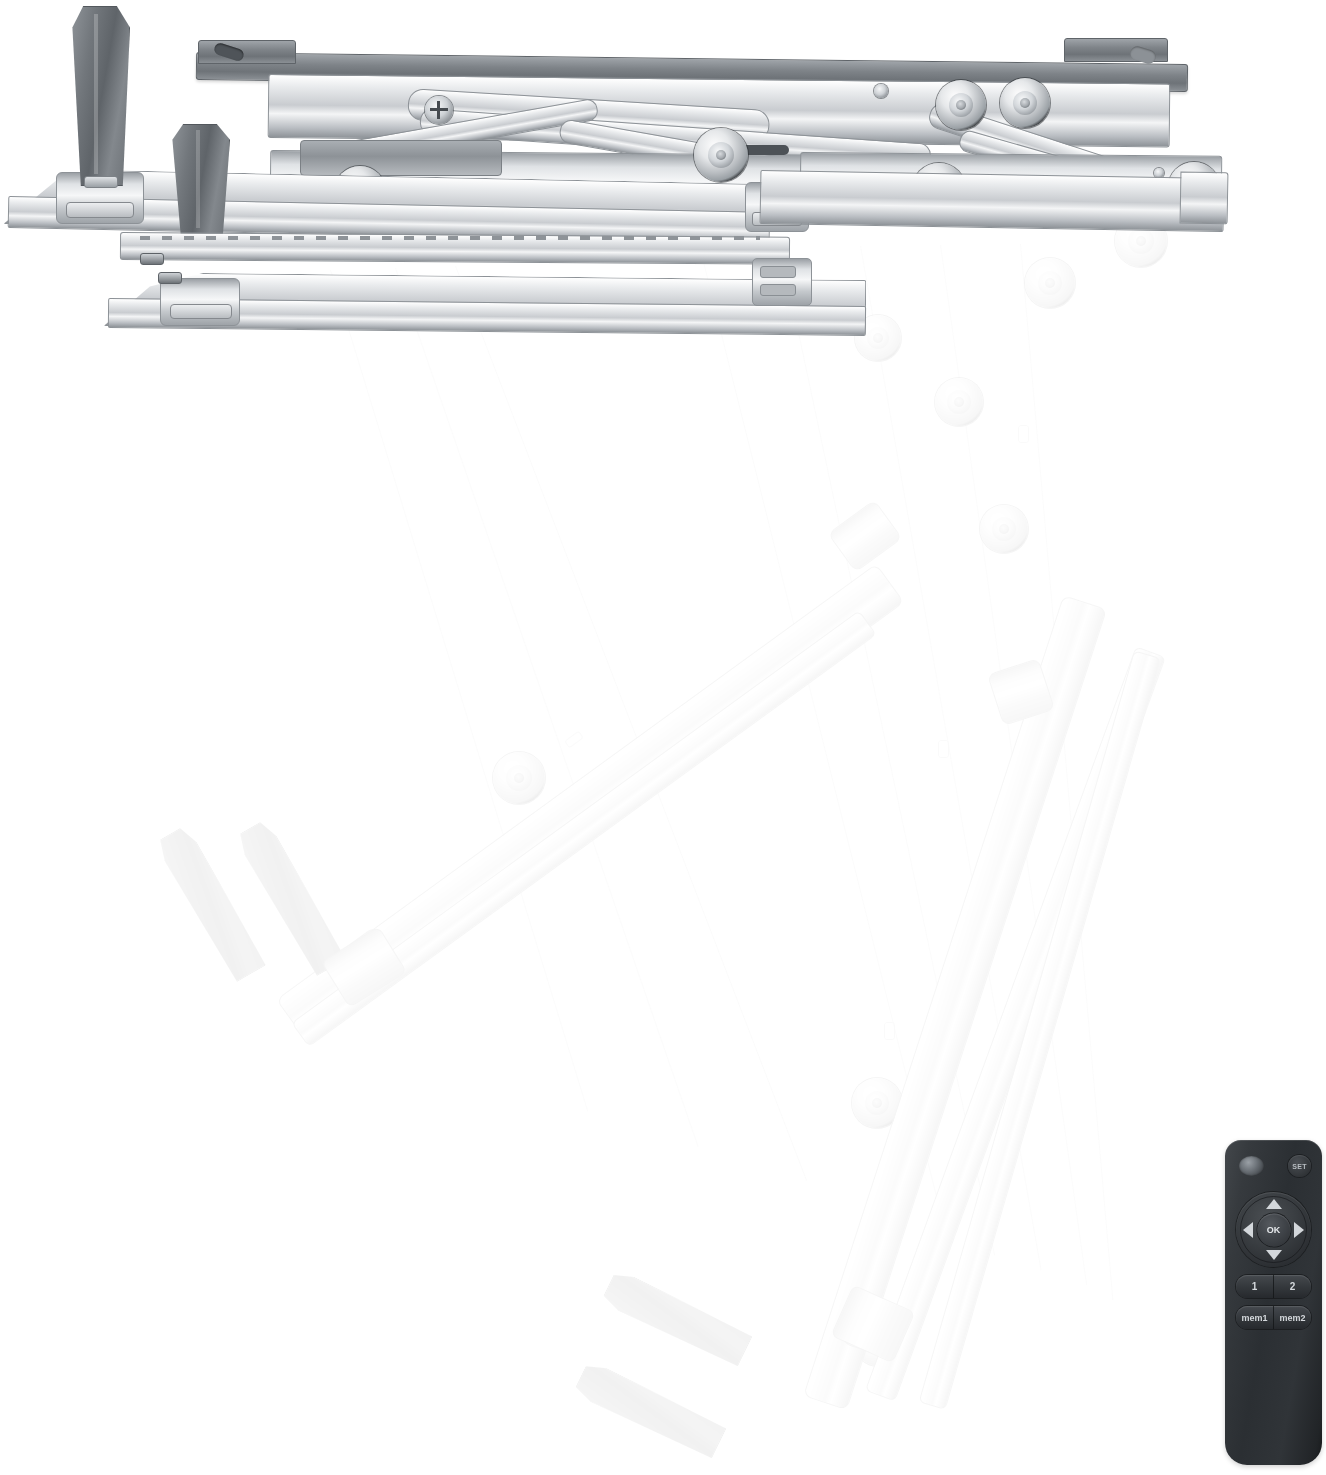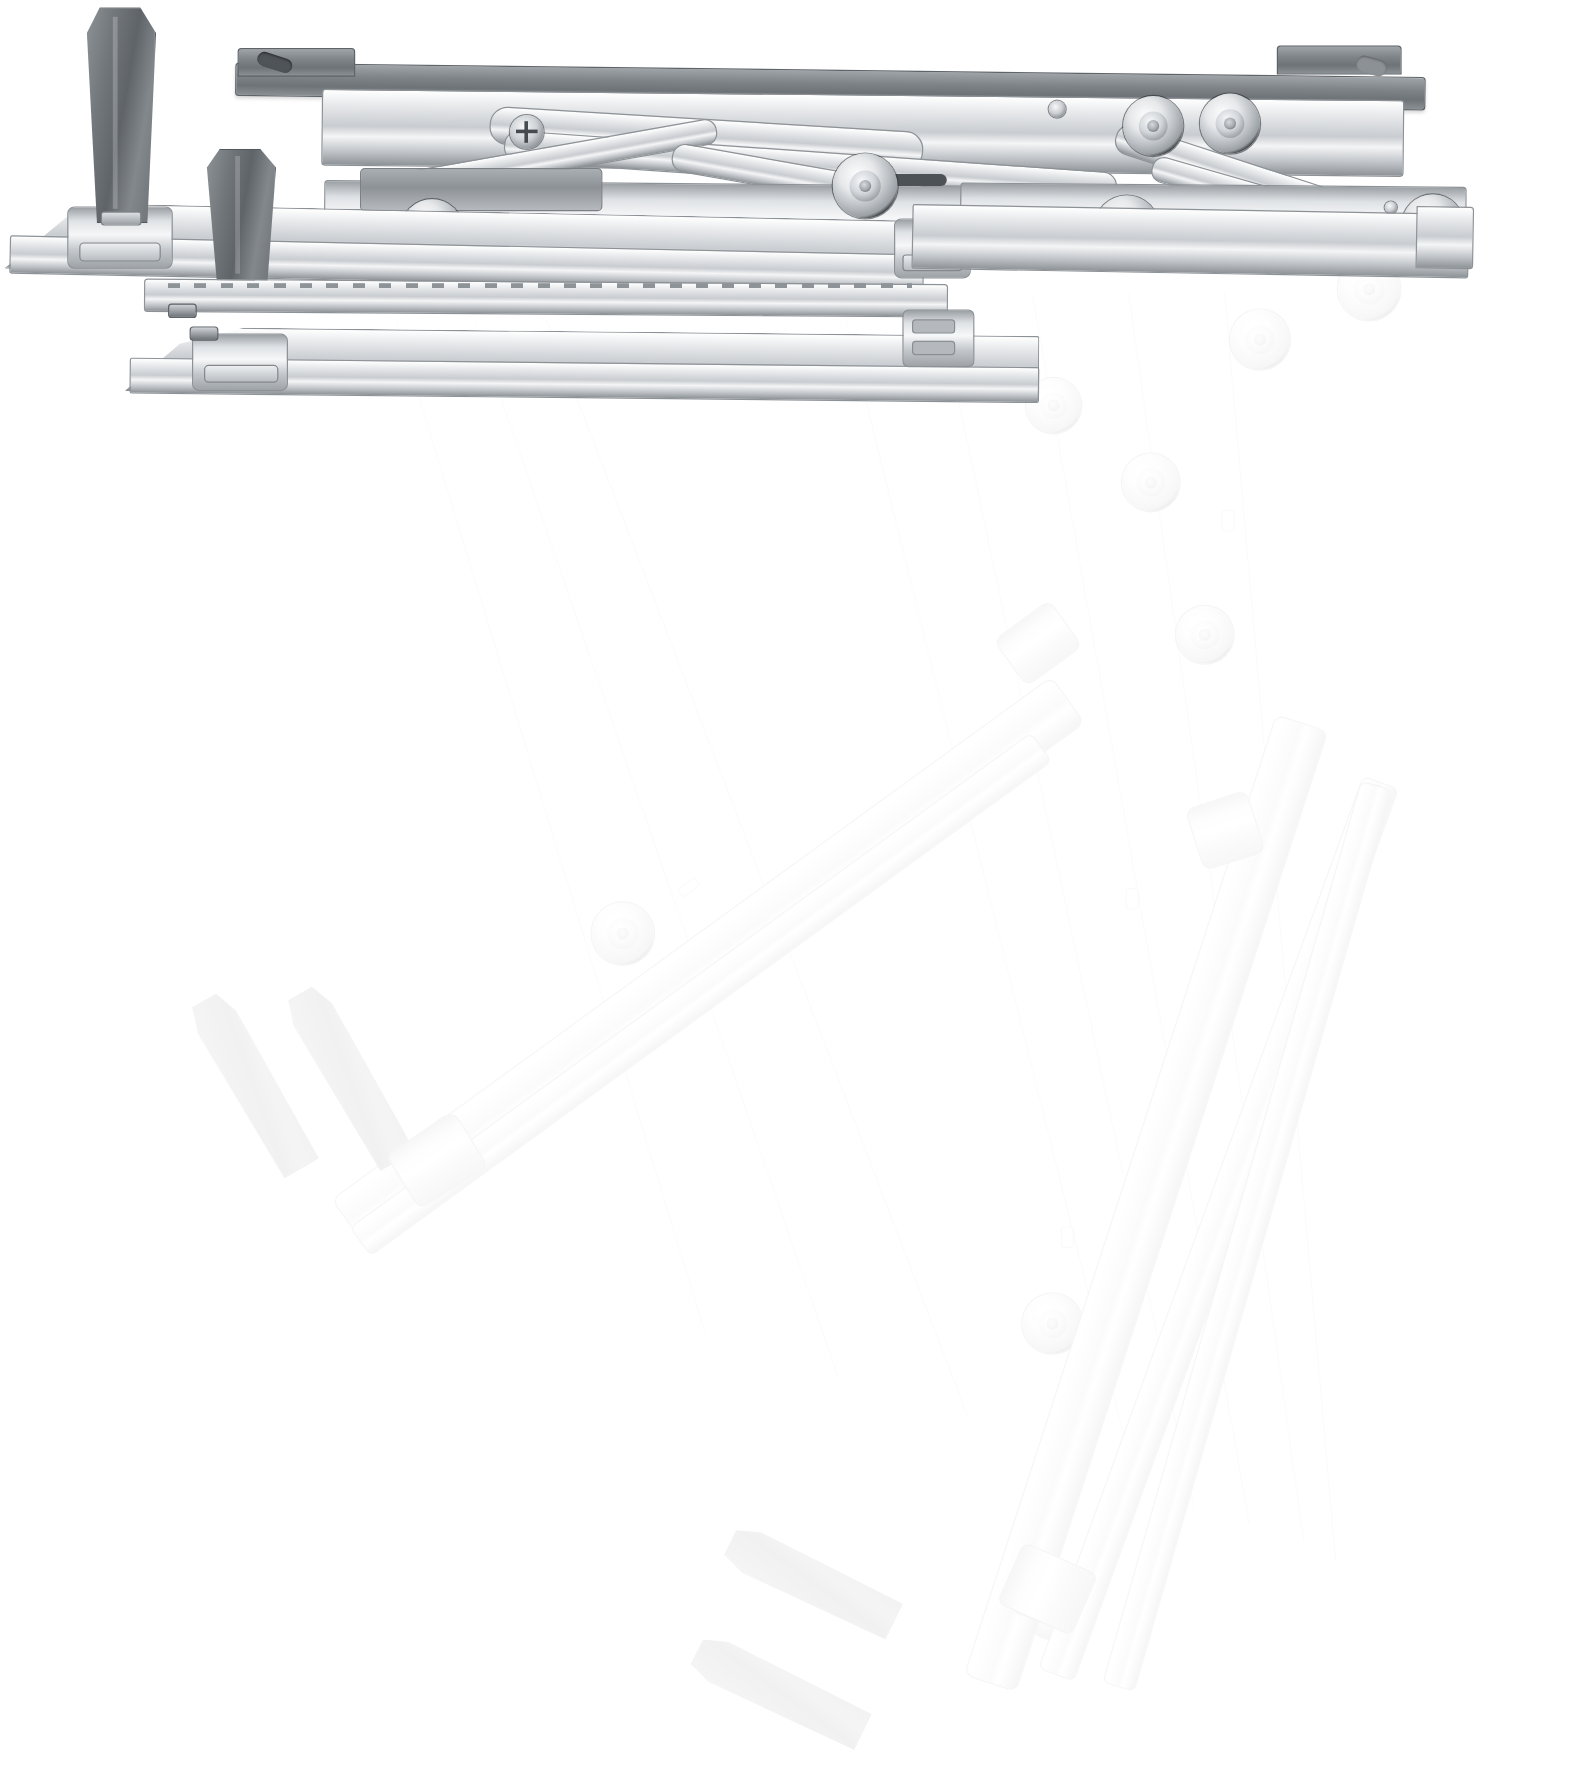--- a/index.html
+++ b/index.html
@@ -310,14 +310,45 @@
     <div class="abs metal-rev" style="left:752px;top:258px;width:58px;height:46px;border-radius:5px;"></div>
     <div class="abs" style="left:760px;top:266px;width:34px;height:10px;border-radius:3px;background:#b5b9bd;border:1px solid #8a8f94;"></div>
     <div class="abs" style="left:760px;top:284px;width:34px;height:10px;border-radius:3px;background:#b5b9bd;border:1px solid #8a8f94;"></div>
 
     <div class="abs metal" style="left:760px;top:170px;width:462px;height:52px;border-radius:2px;
                 transform-origin:left center;transform:rotate(1deg);"></div>
     <div class="abs metal" style="left:1180px;top:172px;width:46px;height:50px;border-radius:0 3px 3px 0;
                 transform:rotate(1deg);"></div>
   </div>
 
+  <div id="remote-control">
+
+    <div class="rbtn pwr-btn">
+      <span></span>
+    </div>
+
+    <div class="rbtn set-btn">
+      <span>SET</span>
+    </div>
+
+    <div class="abs dpad">
+      <div class="dpad-ring"></div>
+      <div class="arrow arr-up"></div>
+      <div class="arrow arr-down"></div>
+      <div class="arrow arr-left"></div>
+      <div class="arrow arr-right"></div>
+      <div class="ok-btn">
+        <span>OK</span>
+      </div>
+    </div>
+
+    <div class="pillrow r1">
+      <div class="half">1</div>
+      <div class="half">2</div>
+    </div>
+
+    <div class="pillrow r2">
+      <div class="half">mem1</div>
+      <div class="half">mem2</div>
+    </div>
+  </div>
 
 </div>
 
 </body></html>

